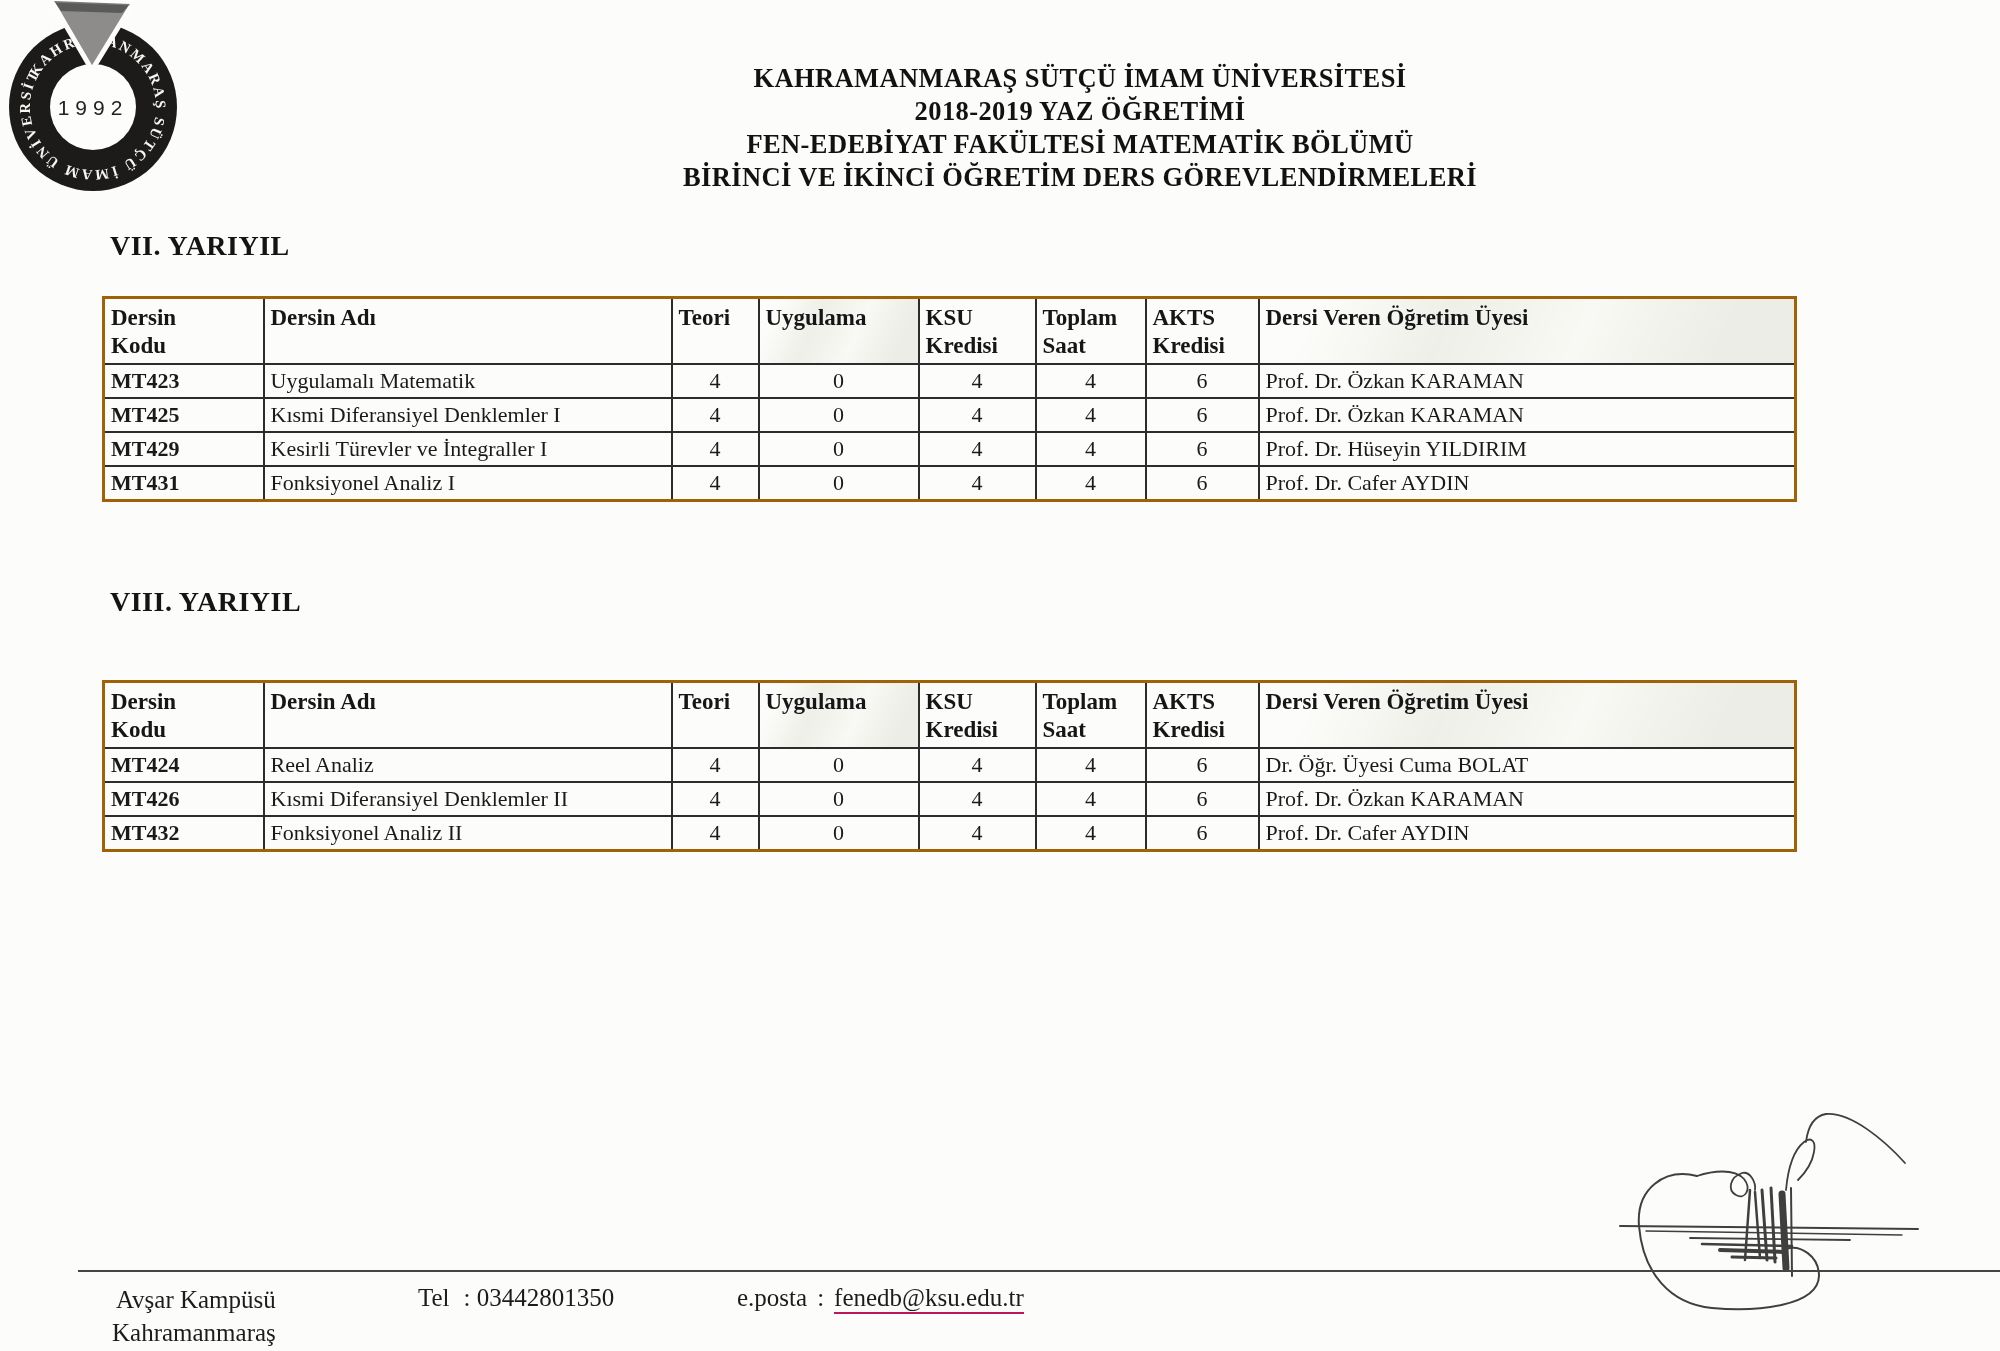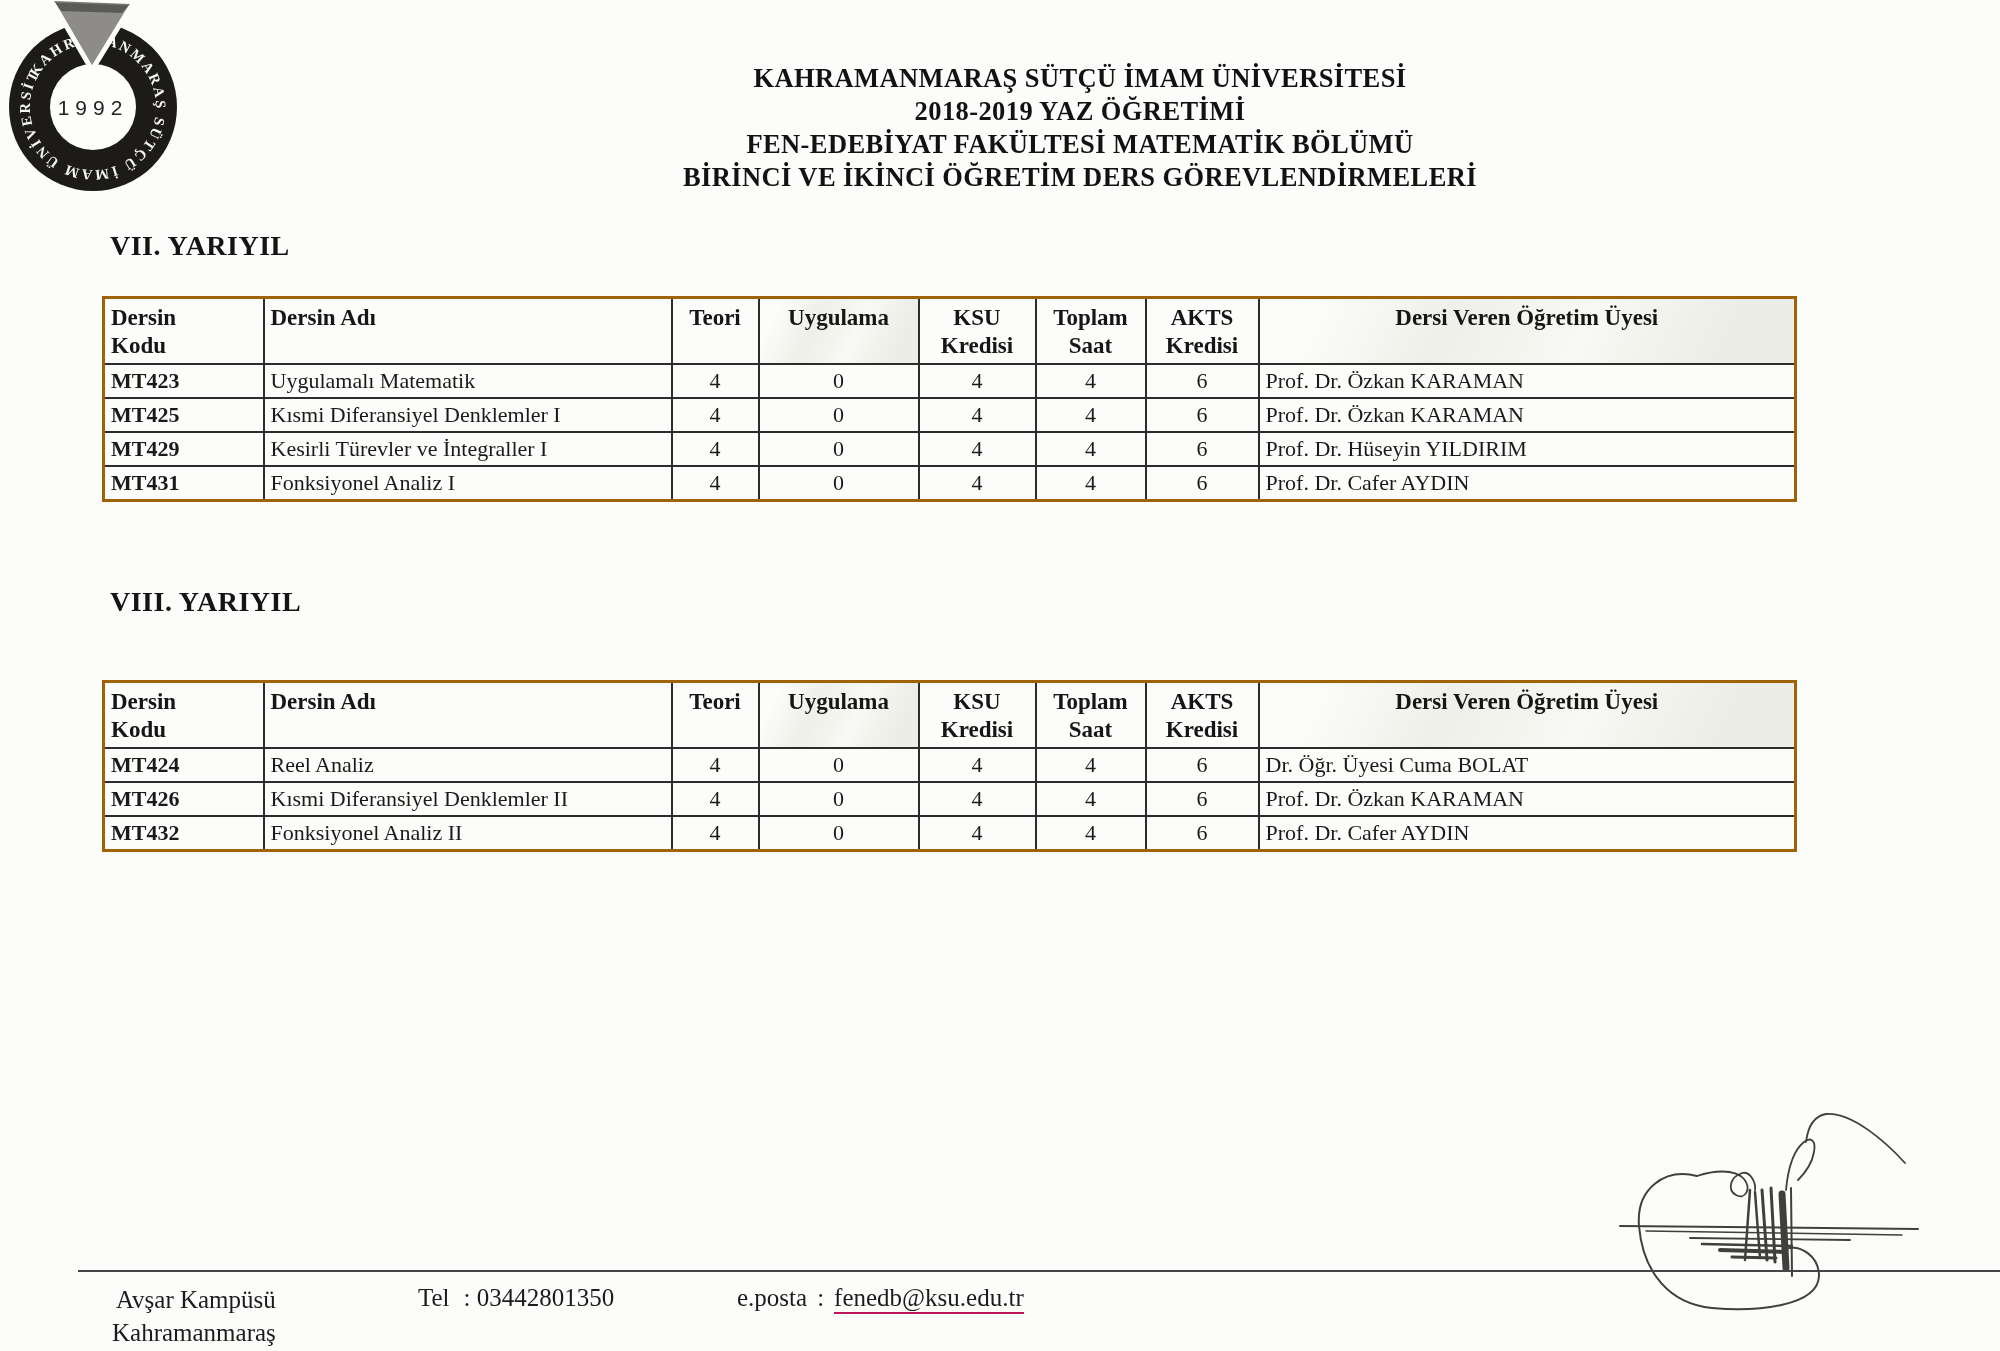--- a/index.html
+++ b/index.html
@@ -46,21 +46,21 @@
     overflow:hidden;
     white-space:nowrap;
   }
   table.course{border:3px solid #a16207;}
   table.course thead th{
     font-weight:bold;font-size:23px;line-height:28px;
     vertical-align:top;padding-top:5px;height:59px;
   }
   th.smudge{background:linear-gradient(115deg,#fcfcfa 10%,#efefe9 35%,#f8f8f4 60%,#ededE7 85%);}
   .hl{display:block;}
-  .hc{text-align:center;}
+  .hc{text-align:left;}
   .hleft{text-align:left;padding-left:10px;}
   table.course tbody td{
     height:32px;font-size:22px;vertical-align:middle;color:#1a1a1a;
   }
   td.code{font-weight:bold;padding-left:12px;}
   td.cname{padding-left:12px;}
   td.num{text-align:center;}
   td.instr{padding-left:10px;}
   
   .footer-rule{

